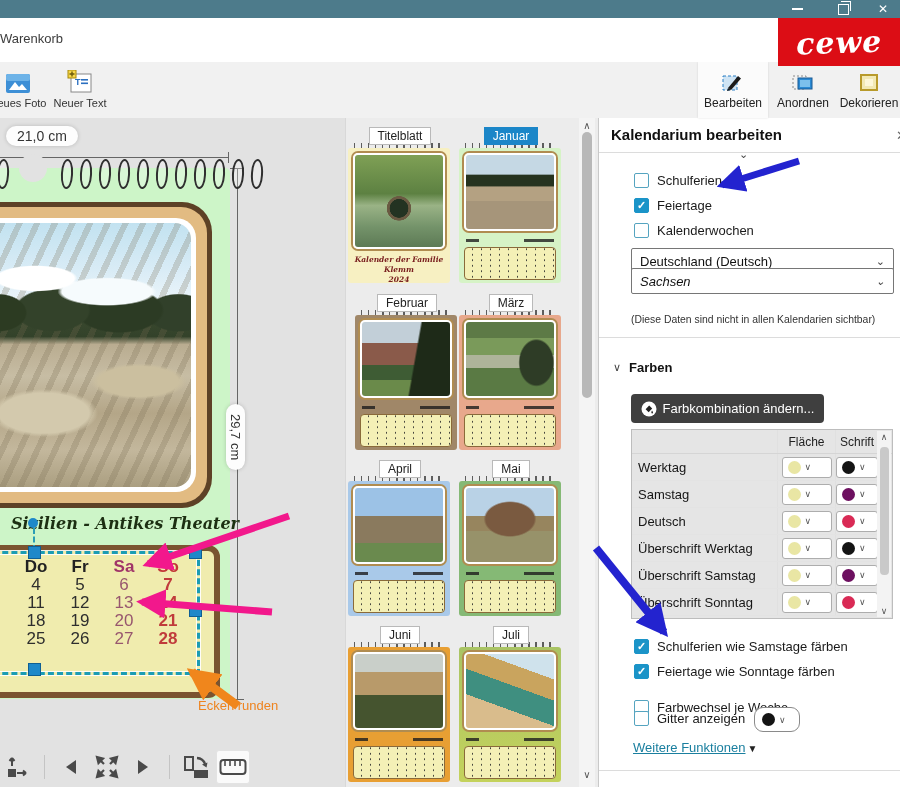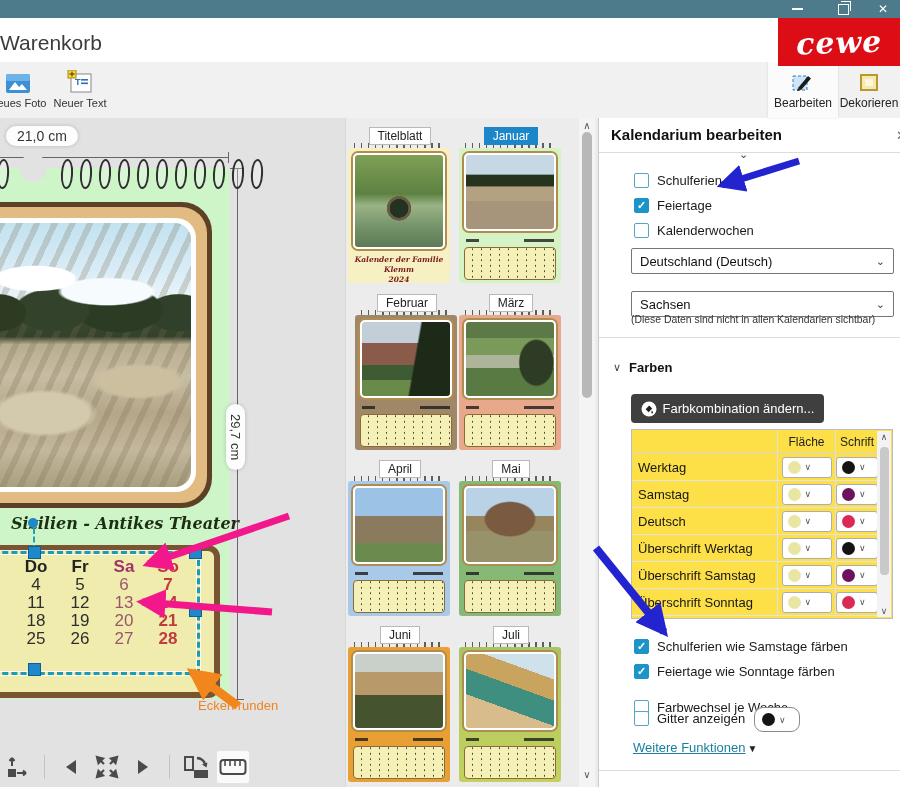--- a/index.html
+++ b/index.html
@@ -7,21 +7,21 @@
        font-family:"Liberation Sans",sans-serif;background:#e2e2e2;}
   
   .titlebar{position:absolute;left:0;top:0;width:900px;height:18px;background:#4d7b8b;z-index:30;}
   .winbtn{position:absolute;top:0;width:34px;height:18px;display:flex;align-items:center;justify-content:center;color:#fff;}
   .wb-min{right:86px;} .wb-max{right:40px;} .wb-close{right:0;}
   .wb-min i{display:block;width:11px;height:1.5px;background:#fff;}
   .wb-max i{display:block;width:9px;height:9px;border:1.2px solid #fff;position:relative;}
   .wb-max i::before{content:"";position:absolute;left:2px;top:-4px;width:9px;height:9px;border:1.2px solid #fff;border-bottom:none;border-left:none;}
   .wb-close i{font-style:normal;font-size:12px;line-height:1;}
   .menurow{position:absolute;left:0;top:18px;width:900px;height:44px;background:#fff;z-index:20;}
-  .menurow .mlabel{position:absolute;left:0;top:13px;font-size:21px;color:#3c3c3c;}
+  .menurow .mlabel{position:absolute;left:0;top:13px;font-size:13px;color:#3c3c3c;}
   .cewelogo{position:absolute;right:0;top:18px;width:122px;height:48px;display:flex;align-items:center;justify-content:center;z-index:35;}
   .cewelogo span{color:#fff;font-family:"DejaVu Serif",serif;font-style:italic;font-weight:bold;font-size:30px;transform:rotate(-2deg);letter-spacing:1px;}
   .toolbar{position:absolute;left:0;top:62px;width:900px;height:56px;background:#f1f1f1;z-index:10;}
   .toolbtn{position:absolute;top:6px;width:104px;text-align:center;color:#333;}
   .toolbtn .ic{height:26px;display:flex;align-items:flex-end;justify-content:center;}
   .toolbtn .lb{font-size:11px;margin-top:3px;}
   .tb-photo{left:-34px;} .tb-text{left:40px;width:80px;}
   .tabs{position:absolute;right:0;top:0;height:56px;display:flex;}
   .tab{width:70px;height:56px;text-align:center;color:#222;}
   .tab .ic{height:32px;display:flex;align-items:flex-end;justify-content:center;}
@@ -126,21 +126,21 @@
   .cblabel{margin-left:8px;font-size:13px;color:#1a1a1a;white-space:nowrap;}
   .dd{position:absolute;left:32px;width:263px;height:26px;border:1px solid #767676;border-radius:2px;background:#fff;box-sizing:border-box;
       display:flex;align-items:center;font-size:13px;color:#111;padding-left:8px;}
   .dd .chev{position:absolute;right:8px;color:#444;font-size:11px;}
   .pnote{position:absolute;left:32px;font-size:10.4px;color:#333;white-space:nowrap;}
   .sechead{position:absolute;left:14px;display:flex;align-items:center;}
   .sechead .chev{color:#444;font-size:11px;margin-right:8px;}
   .sechead .t{font-size:13px;font-weight:bold;color:#111;}
   .darkbtn{position:absolute;left:32px;width:193px;height:29px;background:#3f3f3f;border-radius:4px;color:#fff;font-size:13px;
       display:flex;align-items:center;justify-content:center;gap:6px;}
-  .ctable{position:absolute;left:32px;width:262px;height:190px;border:1px solid #bdbdbd;box-sizing:border-box;background:#fde047;font-size:13px;color:#161616;}
+  .ctable{position:absolute;left:32px;width:262px;height:190px;border:1px solid #bdbdbd;box-sizing:border-box;background:#e5e5e5;font-size:13px;color:#161616;}
   .ctable .hrow{display:flex;height:23px;border-bottom:1px solid #d5d5d5;font-size:12px;color:#222;align-items:center;}
   .ctable .trow{display:flex;height:26px;border-bottom:1px solid #e3e3e3;align-items:center;}
   .ctable .lcol{width:146px;padding-left:6px;box-sizing:border-box;border-right:1px solid #e0e0e0;height:100%;display:flex;align-items:center;}
   .ctable .scol{width:57px;display:flex;justify-content:center;border-right:1px solid #e0e0e0;height:100%;align-items:center;}
   .ctable .scol2{width:42px;display:flex;justify-content:center;height:100%;align-items:center;}
   .ctable .hrow .lcol,.ctable .hrow .scol{border-right:1px solid #e0e0e0;}
   .swatch{width:50px;height:21px;border:1px solid #adadad;border-radius:3px;background:#fff;display:flex;align-items:center;box-sizing:border-box;}
   .swatch .dot{width:13px;height:13px;border-radius:50%;margin-left:5px;}
   .swatch .chev{font-size:9px;color:#555;margin-left:4px;}
   .ctscroll{position:absolute;right:1px;top:1px;width:14px;height:186px;background:#f3f3f3;}
@@ -209,20 +209,30 @@
             <rect x="2" y="4" width="14" height="14" fill="#cfe4f4" stroke="#2a7fc4" stroke-dasharray="3 2"></rect>
             <path d="M7 16 L17 4 L20 6.5 L10 18 Z" fill="#1a1a1a"></path>
             <path d="M6 19 L7 16 L10 18 Z" fill="#1a1a1a"></path>
           </svg>
       </div>
       <div class="lb">Bearbeiten</div>
     </div>
     <div class="tab">
       <div class="ic">
         <svg width="24" height="22" viewBox="0 0 24 22">
+            <rect x="2" y="4" width="13" height="13" fill="none" stroke="#8a8a8a" stroke-dasharray="2 2"></rect>
+            <rect x="7" y="6" width="14" height="11" fill="#2a8ad4" stroke="#1a5a94"></rect>
+            <rect x="9" y="8" width="10" height="7" fill="#7cc0ec"></rect>
+          </svg>
+      </div>
+      <div class="lb">Anordnen</div>
+    </div>
+    <div class="tab">
+      <div class="ic">
+        <svg width="24" height="22" viewBox="0 0 24 22">
             <rect x="4" y="3" width="16" height="15" fill="#f2e9b4" stroke="#b89a2a" stroke-width="2"></rect>
             <rect x="8" y="7" width="8" height="7" fill="#fdf7d8"></rect>
           </svg>
       </div>
       <div class="lb">Dekorieren</div>
     </div>
   </div>
 </div>
 
 <div class="workspace">
@@ -500,21 +510,21 @@
     </div>
     <div class="cbrow" style="top:102px;">
       <span class="cb"></span>
       <span class="cblabel">Kalenderwochen</span>
     </div>
 
     <div class="dd" style="top:130px;">
       <span>Deutschland (Deutsch)</span>
         <span class="chev">⌄</span>
     </div>
-    <div class="dd" style="top:173px;">
+    <div class="dd" style="top:150px;font-style:italic;">
       <span>Sachsen</span>
         <span class="chev">⌄</span>
     </div>
     <div class="pnote" style="top:196px;">(Diese Daten sind nicht in allen Kalendarien sichtbar)</div>
     <div class="pdiv" style="top:219px;"></div>
 
     <div class="sechead" style="top:242px;">
       <span class="chev">∨</span>
       <span class="t">Farben</span>
     </div>

